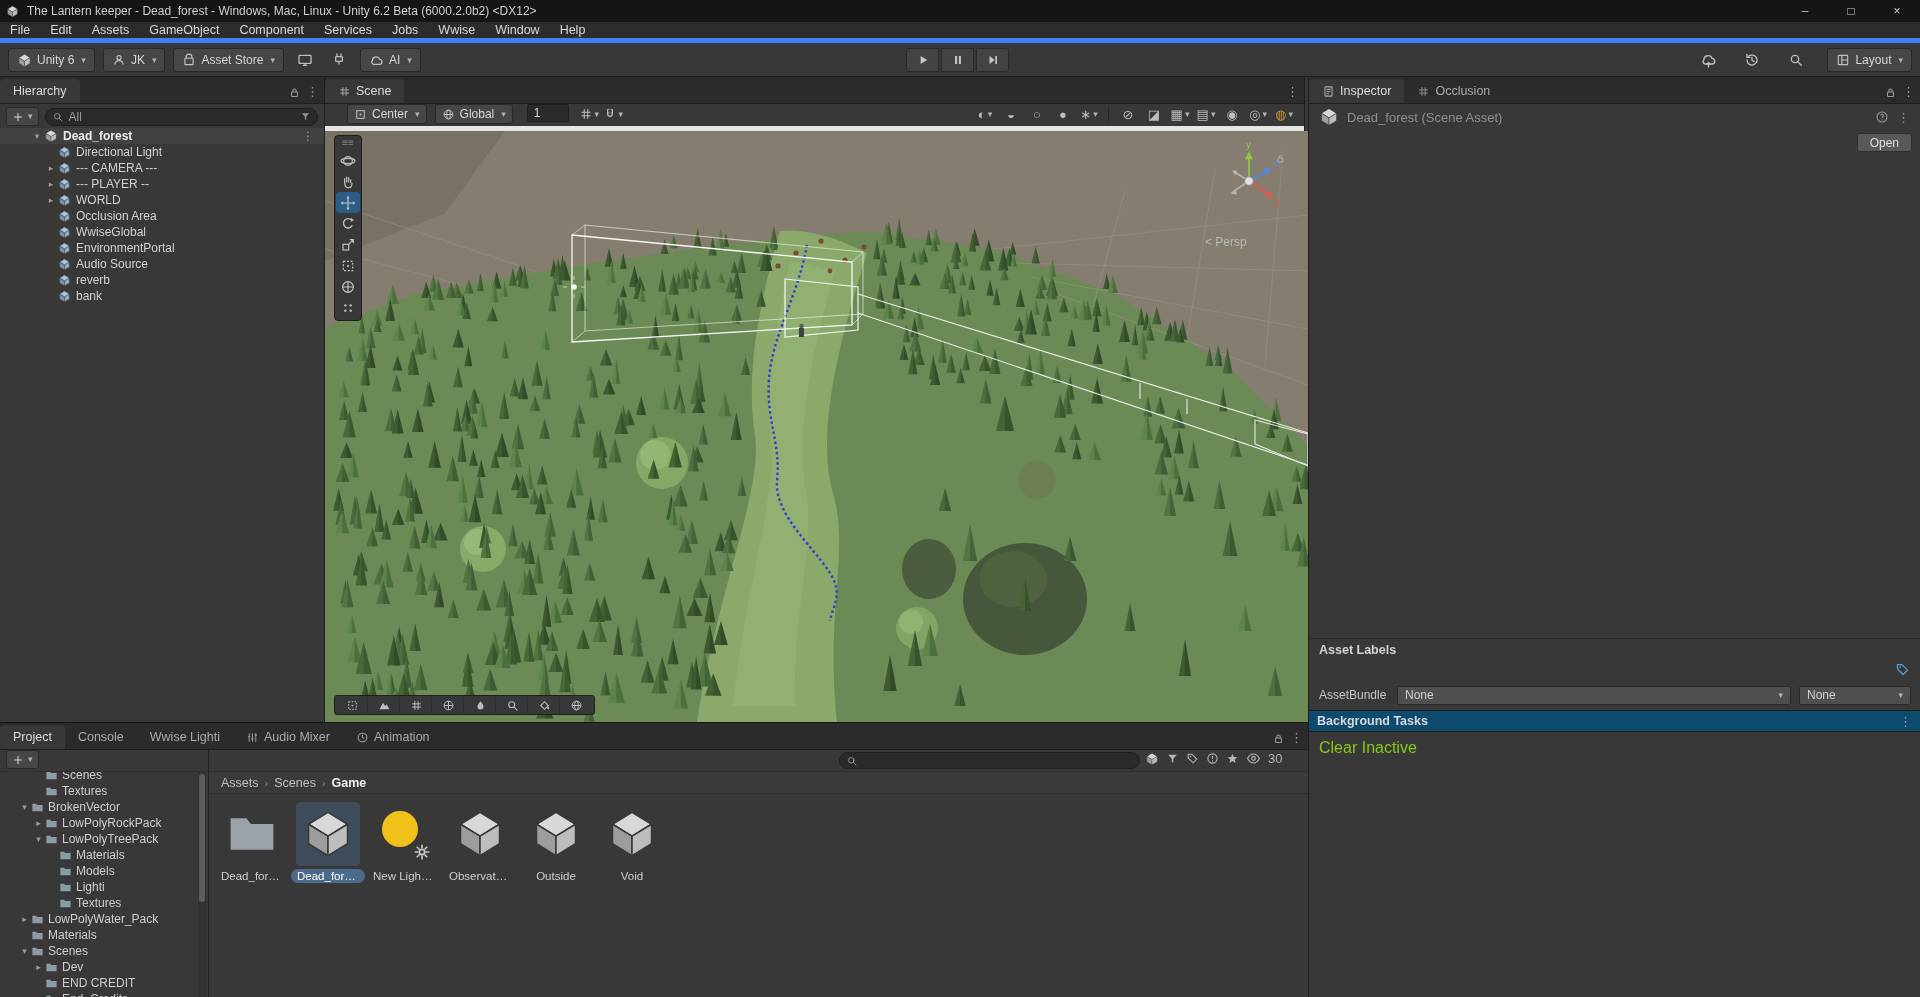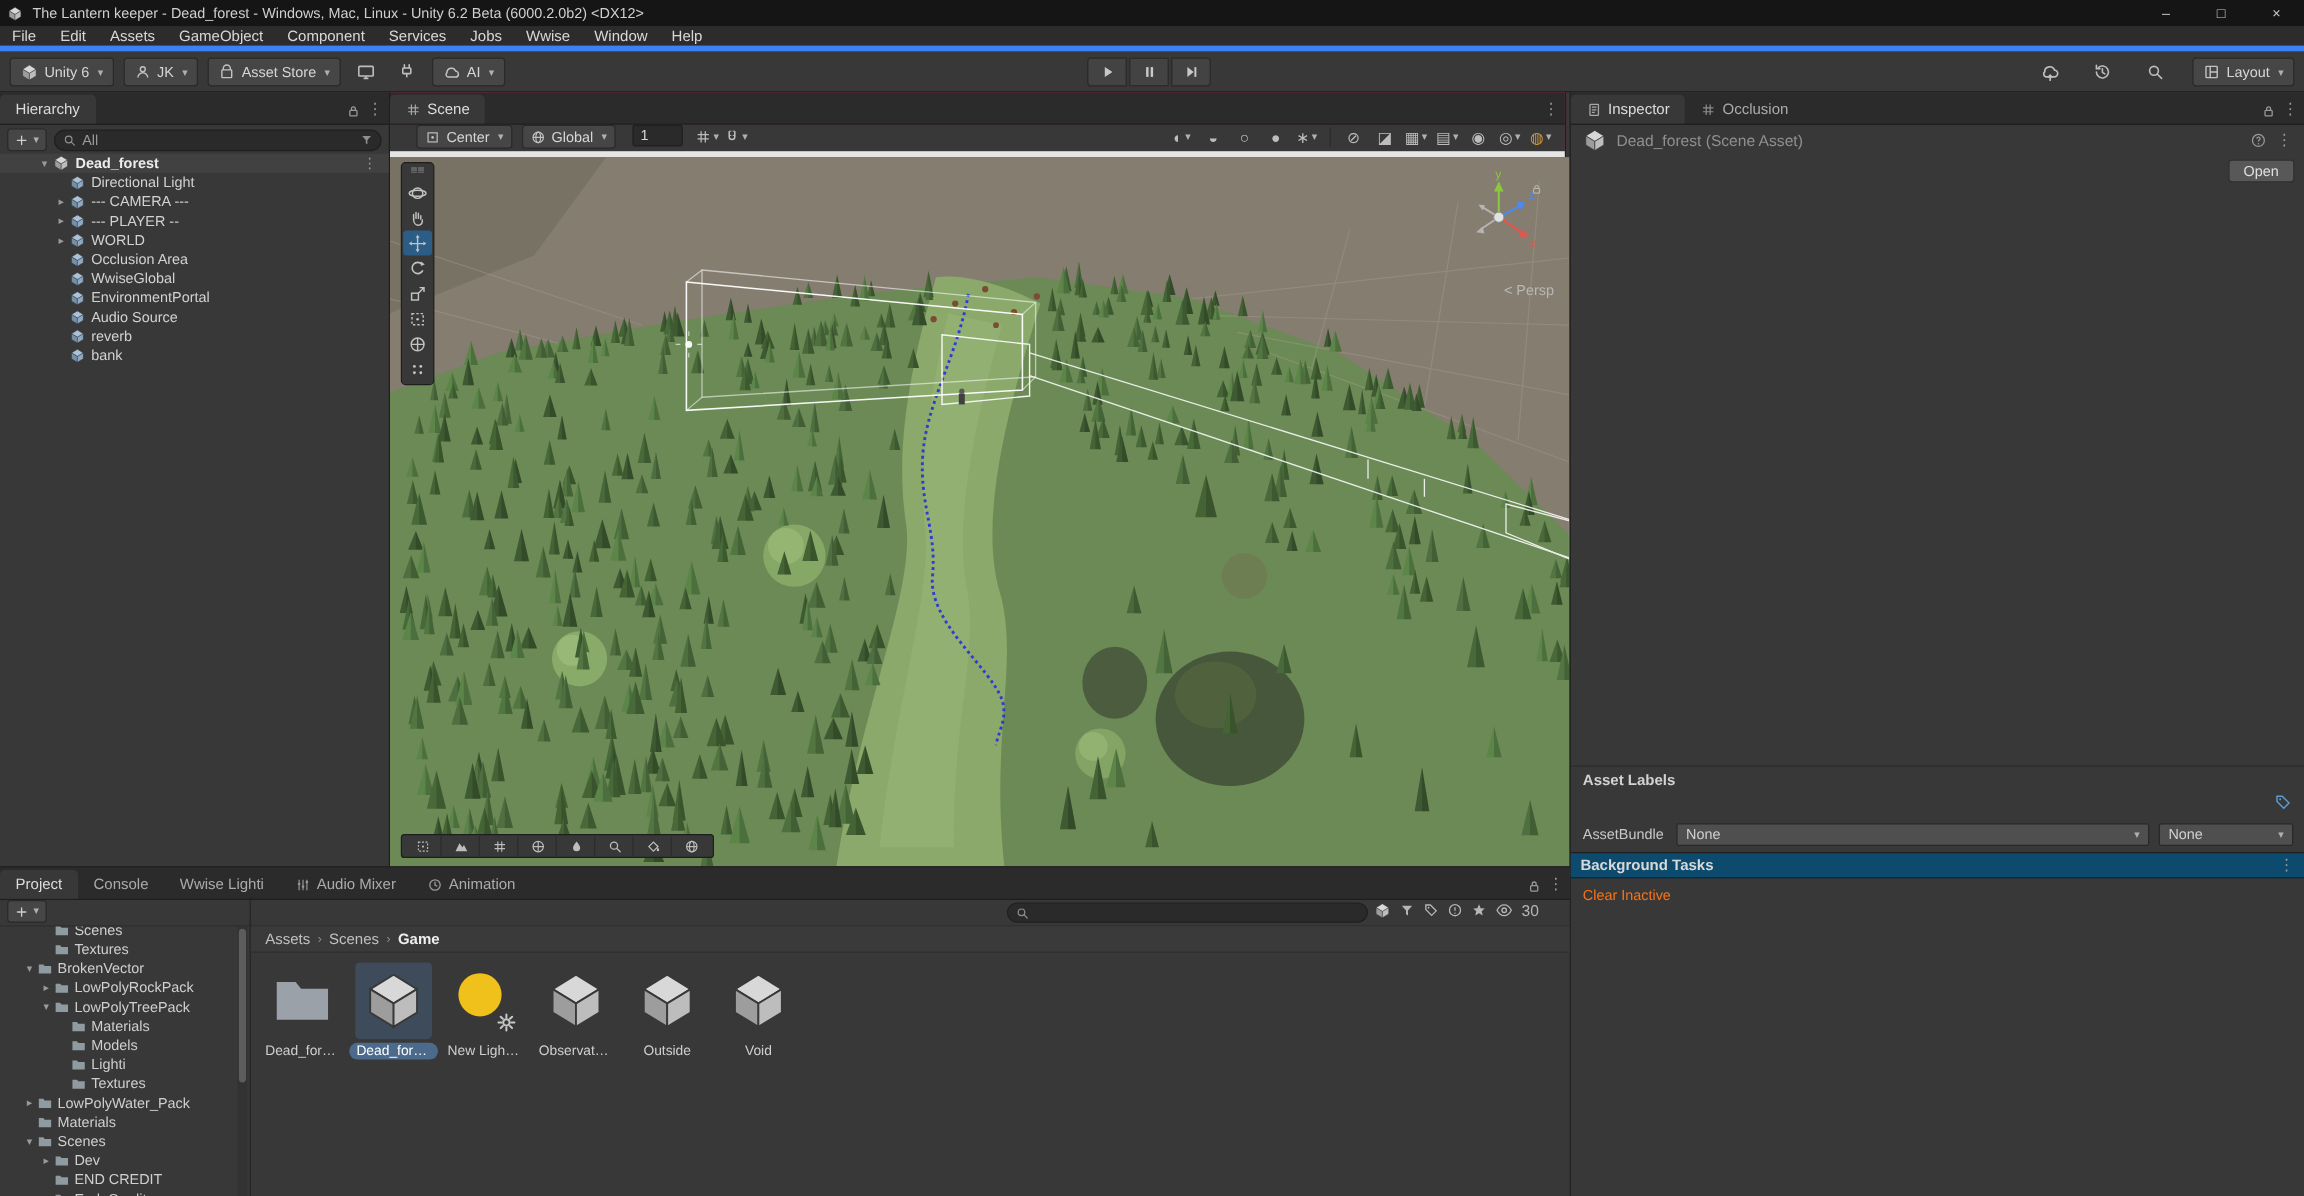--- a/index.html
+++ b/index.html
@@ -74,41 +74,41 @@
   border-radius:4px;display:flex;flex-direction:column;align-items:center;padding:2px 0}
 #left-tools .lt{width:24px;height:21px;display:flex;align-items:center;justify-content:center;
   border-radius:3px;color:#c2c2c2}
 #left-tools .lt.active{background:#2c5d87}
 #left-tools .handle{height:12px;color:#8a8a8a;font-size:10px;line-height:10px}
 #bottom-tools{position:absolute;left:9px;top:618px;height:20px;background:#383838;
   border:1px solid #1e1e1e;border-radius:3px;display:flex;align-items:center;padding:0 2px;gap:1px}
 #bottom-tools .bt{width:31px;height:16px;display:flex;align-items:center;justify-content:center;
   color:#bdbdbd;border-right:1px solid #2c2c2c}
 #bottom-tools .bt:last-child{border-right:none}
-#persp-label{position:absolute;left:880px;top:158px;width:90px;text-align:right;font-size:12px;
+#persp-label{position:absolute;left:880px;top:158px;width:90px;text-align:left;font-size:12px;
   color:#b8b8b8}
 #gizmo-lock{position:absolute;left:950px;top:72px;color:#b5b5b5}
 
 #inspector{position:absolute;left:1308px;top:77px;width:612px;height:920px;background:#383838;
   border-left:1px solid #1e1e1e}
 #insp-header{position:absolute;left:0;top:27px;width:100%;height:26px;display:flex;
   align-items:center;padding:0 10px;gap:8px}
 #insp-title{font-size:13px;color:#8f8f8f;flex:1;white-space:nowrap;overflow:hidden}
 #open-btn{position:absolute;right:8px;top:56px;height:19px;padding:0 12px;background:#585858;
   border:1px solid #303030;border-radius:3px;font-size:12px;color:#e0e0e0;display:flex;align-items:center}
 #asset-labels-hd{position:absolute;left:10px;top:566px;font-size:12.5px;font-weight:bold;color:#d2d2d2}
 #insp-divider{position:absolute;left:0;top:561px;width:100%;height:1px;background:#2b2b2b}
 #label-tag{position:absolute;right:10px;top:583px;color:#5c9bd1}
 #ab-row{position:absolute;left:10px;top:608px;width:592px;height:20px;display:flex;align-items:center;font-size:12px}
 #ab-row .ddl{height:19px;background:#4f4f4f;border:1px solid #282828;border-radius:2px;
   display:flex;align-items:center;padding:0 7px;color:#d0d0d0;font-size:12px}
 #bg-tasks-bar{position:absolute;left:0;top:633px;width:100%;height:22px;background:#0c4a6e;
   border-top:1px solid #1e1e1e;border-bottom:1px solid #1e1e1e;display:flex;align-items:center;padding:0 8px}
 #bg-tasks-bar .ttl{font-size:12.5px;font-weight:bold;color:#d8d8d8;flex:1}
-#clear-inactive{position:absolute;left:10px;top:662px;font-size:12px;color:#f97316}
+#clear-inactive{position:absolute;left:10px;top:662px;font-size:16px;color:#84cc16}
 
 #project{position:absolute;left:0;top:722px;width:1308px;height:275px;background:#383838;
   border-top:1px solid #161616}
 #p-toolrow{position:absolute;left:0;top:25px;width:100%;height:24px;display:flex;align-items:center;
   padding:0 6px;border-bottom:1px solid #2e2e2e}
 #p-search{position:absolute;left:839px;top:29px;width:301px;height:17px}
 #p-right-icons{position:absolute;left:1145px;top:28px;display:flex;gap:7px;align-items:center;color:#b5b5b5}
 #p-count{font-size:13px;color:#b5b5b5}
 #p-tree{position:absolute;left:0;top:49px;width:208px;height:226px;overflow:hidden}
 #p-tree-inner{margin-top:-5px}

